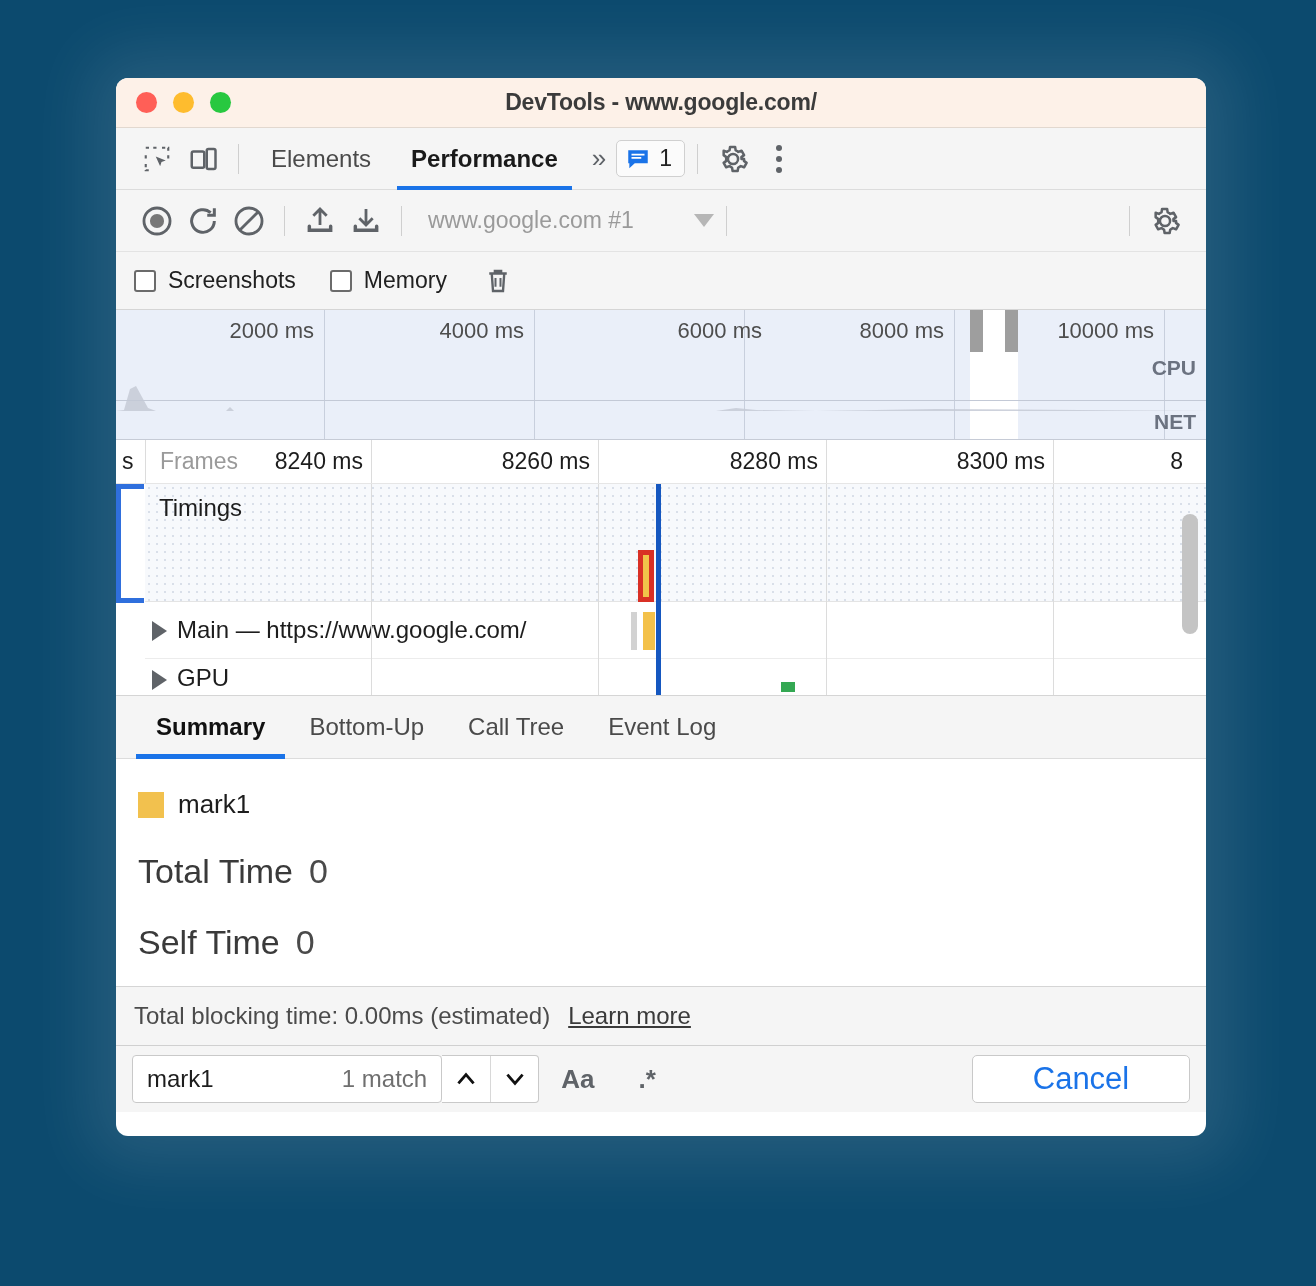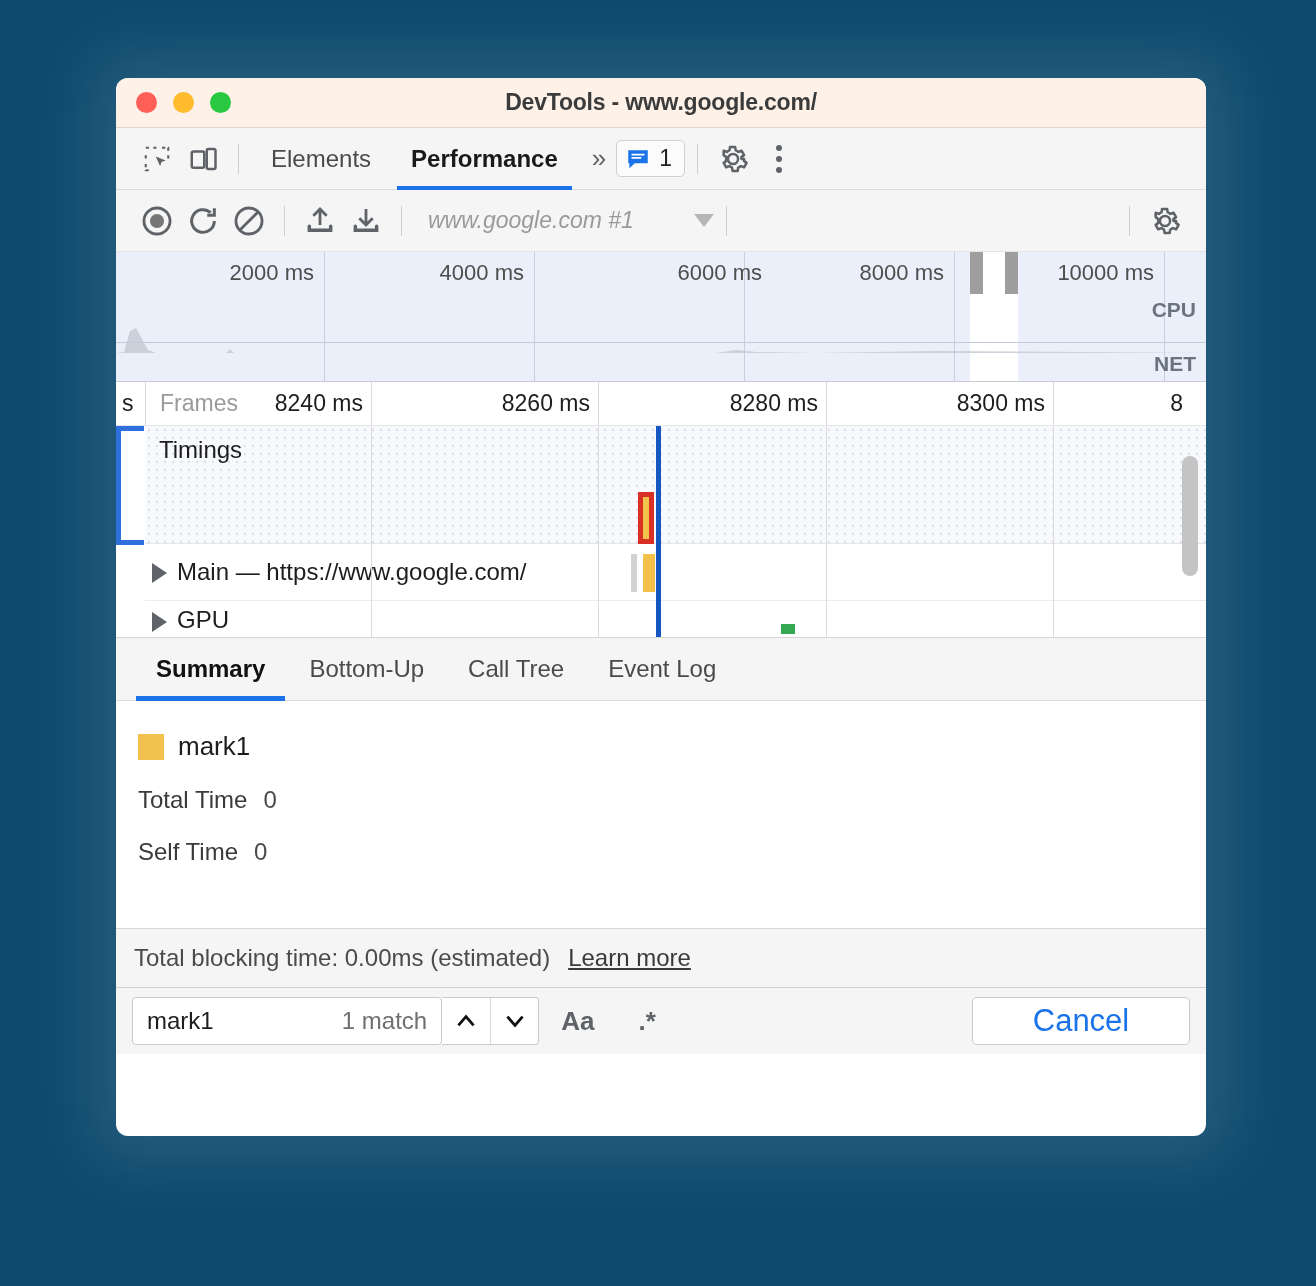--- a/index.html
+++ b/index.html
@@ -74,21 +74,21 @@
     padding: 4px 12px 4px 8px; background: #fbfbfb;
   }
   .msg-count { font-size: 23px; color: #222; }
   .dots-v { display: flex; flex-direction: column; gap: 5px; align-items: center; }
   .dots-v i { width: 6px; height: 6px; border-radius: 50%; background: #5f6368; display: block; }
 
   
   .rectoolbar {
     height: 62px; background: #f5f5f5;
     border-bottom: 1px solid #e3e3e3;
-    display: flex; align-items: center; padding: 0 18px; font-style: italic;
+    display: flex; align-items: center; padding: 0 18px;
   }
   .session-name {
     font-size: 23px; color: #9a9a9a; margin-left: 14px; white-space: nowrap;
   }
   .tri-down {
     width: 0; height: 0; border-left: 10px solid transparent;
     border-right: 10px solid transparent; border-top: 13px solid #b6b6b6;
     margin-left: 60px;
   }
 
@@ -209,21 +209,21 @@
   .dtab.active::after {
     content: ""; position: absolute; left: 2px; right: 2px; bottom: 0;
     height: 5px; background: #1a73e8;
   }
 
   
   .summary { position: relative; height: 227px; background: #fff; padding: 30px 0 0 22px; }
   .sum-head { display: flex; align-items: center; gap: 14px; }
   .swatch { width: 26px; height: 26px; background: #f2c14e; }
   .sum-title { font-size: 26px; color: #1d1d1d; }
-  .sum-row { margin-top: 24px; font-size: 24px; color: #3a3a3a; }
+  .sum-row { margin-top: 32px; font-size: 34px; color: #3a3a3a; }
   .sum-row .val { margin-left: 16px; color: #4a4a4a; }
 
   
   .tbt {
     height: 60px; background: #f5f5f5;
     border-top: 1px solid #d5d5d5; border-bottom: 1px solid #d0d0d0;
     display: flex; align-items: center; padding: 0 18px; gap: 18px;
   }
   .tbt-text { font-size: 24px; color: #4b4b4b; }
   .tbt-link { font-size: 24px; color: #3a3a3a; text-decoration: underline; }
@@ -349,20 +349,36 @@
       <span class="vsep"></span>
       <div style="flex:1"></div>
       <span class="vsep"></span>
       <div class="icon-btn">
         <svg width="32" height="32" viewBox="0 0 24 24">
           <path d="M12 8.2a3.8 3.8 0 100 7.6 3.8 3.8 0 000-7.6zm8.3 3.8c0 .5 0 1-.1 1.4l2 1.5-1.9 3.3-2.4-.9q-.9.8-2 1.2l-.4 2.5h-3.8l-.4-2.5q-1.1-.4-2-1.2l-2.4.9-1.9-3.3 2-1.5q-.1-.7-.1-1.4t.1-1.4l-2-1.5L5 5.8l2.4.9q.9-.8 2-1.2l.4-2.5h3.8l.4 2.5q1.1.4 2 1.2l2.4-.9 1.9 3.3-2 1.5q.1.7.1 1.4z" fill="none" stroke="#5f6368" stroke-width="1.9" stroke-linejoin="round"></path>
         </svg>
       </div>
     </div>
 
+    <div class="checkrow">
+      <label class="cb-wrap">
+        <span class="cbox"></span>
+        <span class="cb-label">Screenshots</span>
+      </label>
+      <label class="cb-wrap">
+        <span class="cbox"></span>
+        <span class="cb-label">Memory</span>
+      </label>
+      <div class="icon-btn" style="width:34px">
+        <svg width="30" height="30" viewBox="0 0 24 24">
+          <path d="M5 6h14M9.5 6V4h5v2M7 6l1 14h8l1-14" fill="none" stroke="#5f6368" stroke-width="1.9"></path>
+          <path d="M10 9.5v7M14 9.5v7" stroke="#5f6368" stroke-width="1.6"></path>
+        </svg>
+      </div>
+    </div>
 
     <div class="overview">
       <div class="ov-gridline" style="left:208px"></div>
       <div class="ov-gridline" style="left:418px"></div>
       <div class="ov-gridline" style="left:628px"></div>
       <div class="ov-gridline" style="left:838px"></div>
       <div class="ov-gridline" style="left:1048px"></div>
 
       <div class="ov-selection" style="left:854px;width:48px"></div>
       <div class="ov-handle" style="left:854px"></div>

